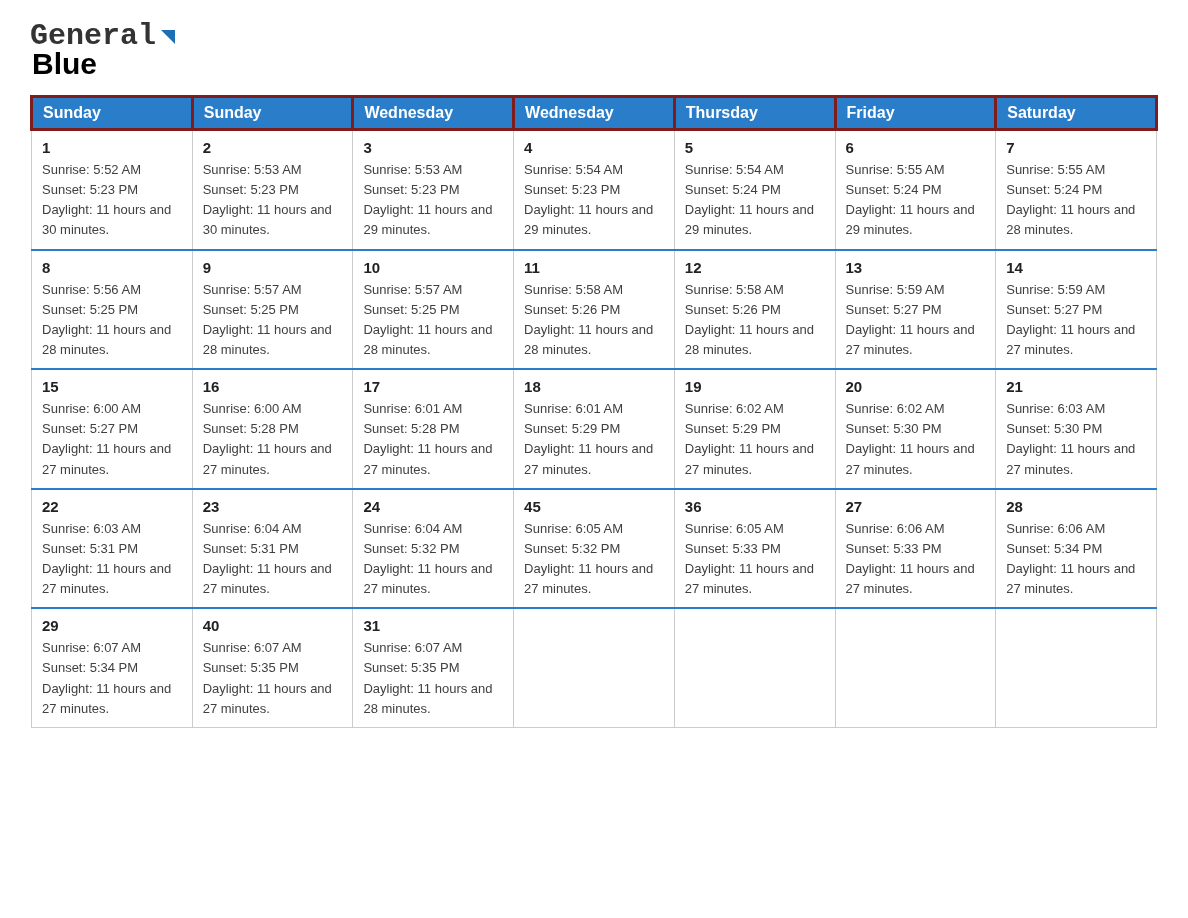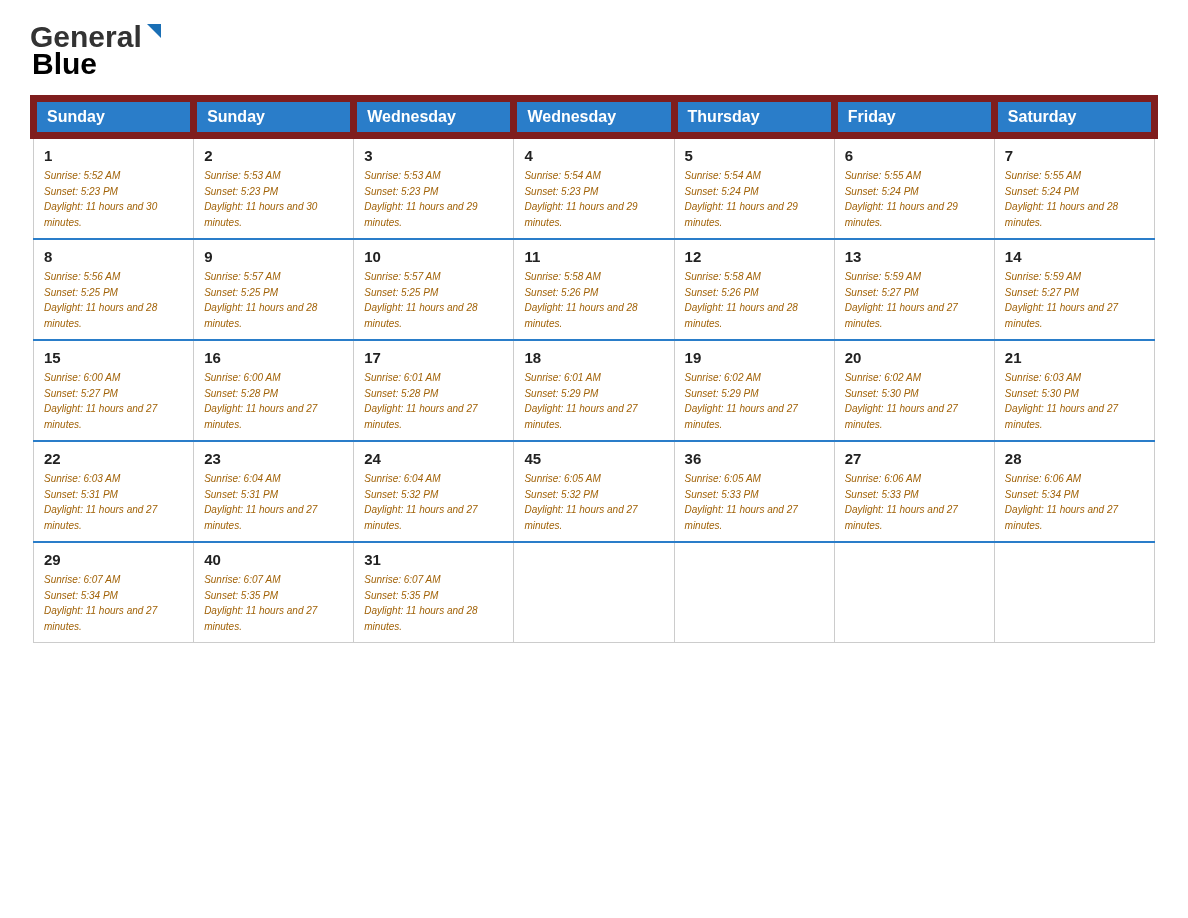--- a/index.html
+++ b/index.html
@@ -40,57 +40,56 @@
       border-collapse: collapse;
       border: 1px solid #aaa;
     }
     .calendar-table th {
       background-color: #2a7dc9;
       color: #fff;
       font-size: 16px;
       font-weight: bold;
       padding: 6px 10px;
       text-align: left;
-      border: 7px solid #7f1d1d;
+      border: 3px solid #7f1d1d;
     }
     .calendar-table td {
       vertical-align: top;
       padding: 8px 10px;
       border: 1px solid #ccc;
       font-size: 13px;
       color: #333;
       width: calc(100% / 7);
       min-height: 100px;
     }
     .day-number {
       font-size: 15px;
       font-weight: bold;
       color: #222;
       display: block;
       margin-bottom: 4px;
     }
     .day-info {
-      font-size: 10px;
+      font-size: 13px;
       line-height: 1.55;
-      color: #a16207;
-      font-style: italic;
+      color: #404040;
     }
     .empty-cell {
       background: #fff;
     }
     .row-divider td {
       border-top: 2px solid #2a7dc9;
     }
   </style>
 </head>
 <body>
 
 <div class="header-area">
   <div class="logo-area">
-    <div style="font-size:30px; font-weight:bold; color:#333; line-height:1.1; display:flex; align-items:flex-start;">
+    <div style="font-size:30px; font-weight:bold; color:#333; line-height:1.1; display:flex; align-items:center;font-family:Liberation Mono, monospace;">
       <span style="color:#333;">General</span>
       <svg width="22" height="22" viewBox="0 0 22 22" style="margin:0 1px;">
         <polygon points="4,4 18,4 18,18" fill="#1a6fb5"></polygon>
       </svg>
     </div>
     <div style="font-size:30px; font-weight:bold; color:#000000; line-height:1; margin-top:-4px; margin-left:2px;">Blue</div>
   </div>
   <div class="title-area">
     <div class="month-title"></div>
     <div class="location-title"></div>

